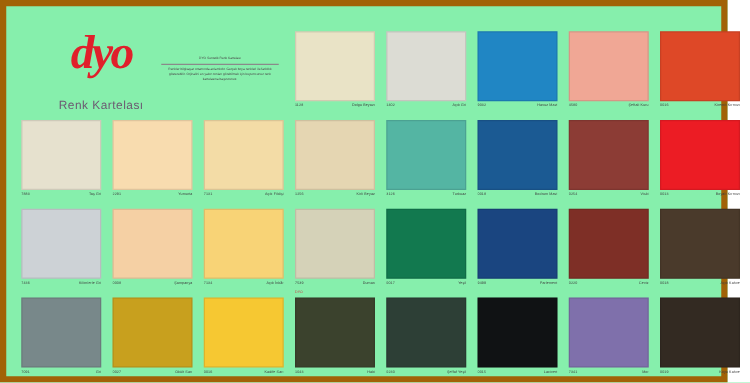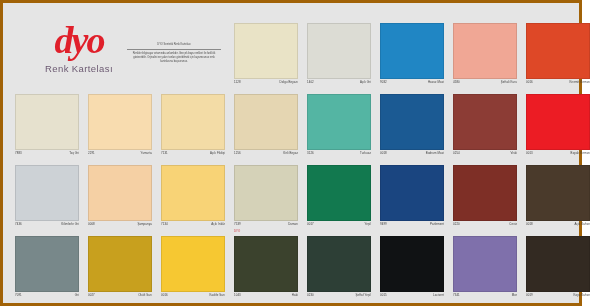--- a/index.html
+++ b/index.html
@@ -6,22 +6,22 @@
   body{
     width:600px;height:306px;
     background:#ffffff;
     font-family:"Liberation Sans", sans-serif;
     overflow:hidden;
   }
   #card{
     position:relative;
     width:582px;height:306px;
     box-sizing:border-box;
-    background:#e5e5e5;
-    border:3px solid #a16207;
+    background:#86efac;
+    border:5px solid #a16207;
   }
 
   
   #header{
     position:absolute;left:0;top:0;
     width:220px;height:100px;
   }
   #logo-wrap{
     position:absolute;left:26px;top:18px;
     width:100px;text-align:center;
@@ -37,21 +37,21 @@
     text-align:center;
   }
   #logo-sub1{
     margin-top:6px;
     font-size:11px;
     font-weight:bold;
     letter-spacing:1.2px;
     color:#c9202c;
   }
   #logo-sub2{
-    margin-top:4px;
+    margin-top:18px;
     font-size:9.5px;
     letter-spacing:0.4px;
     color:#6c5a72;
   }
 
   #notice{
     position:absolute;left:124px;top:40px;
     width:94px;
     text-align:center;
   }

